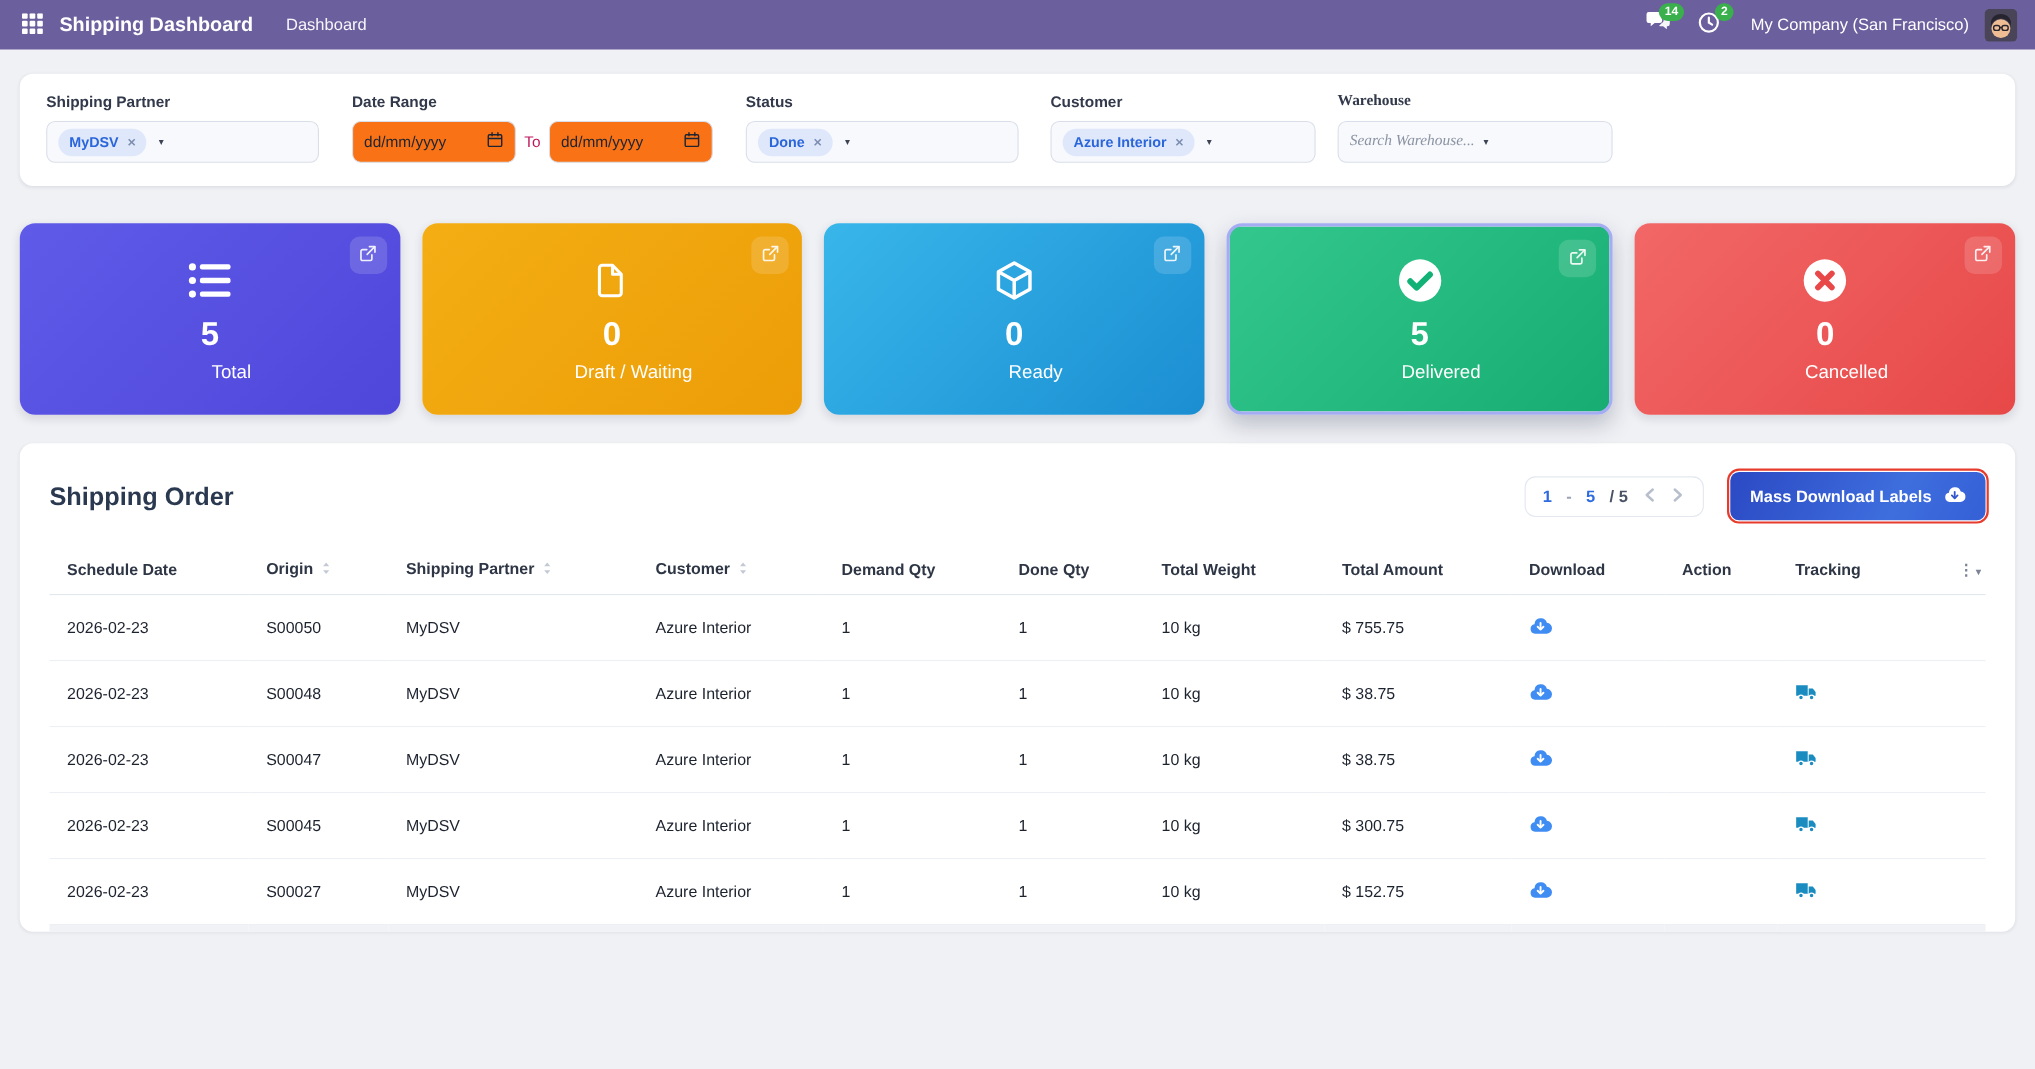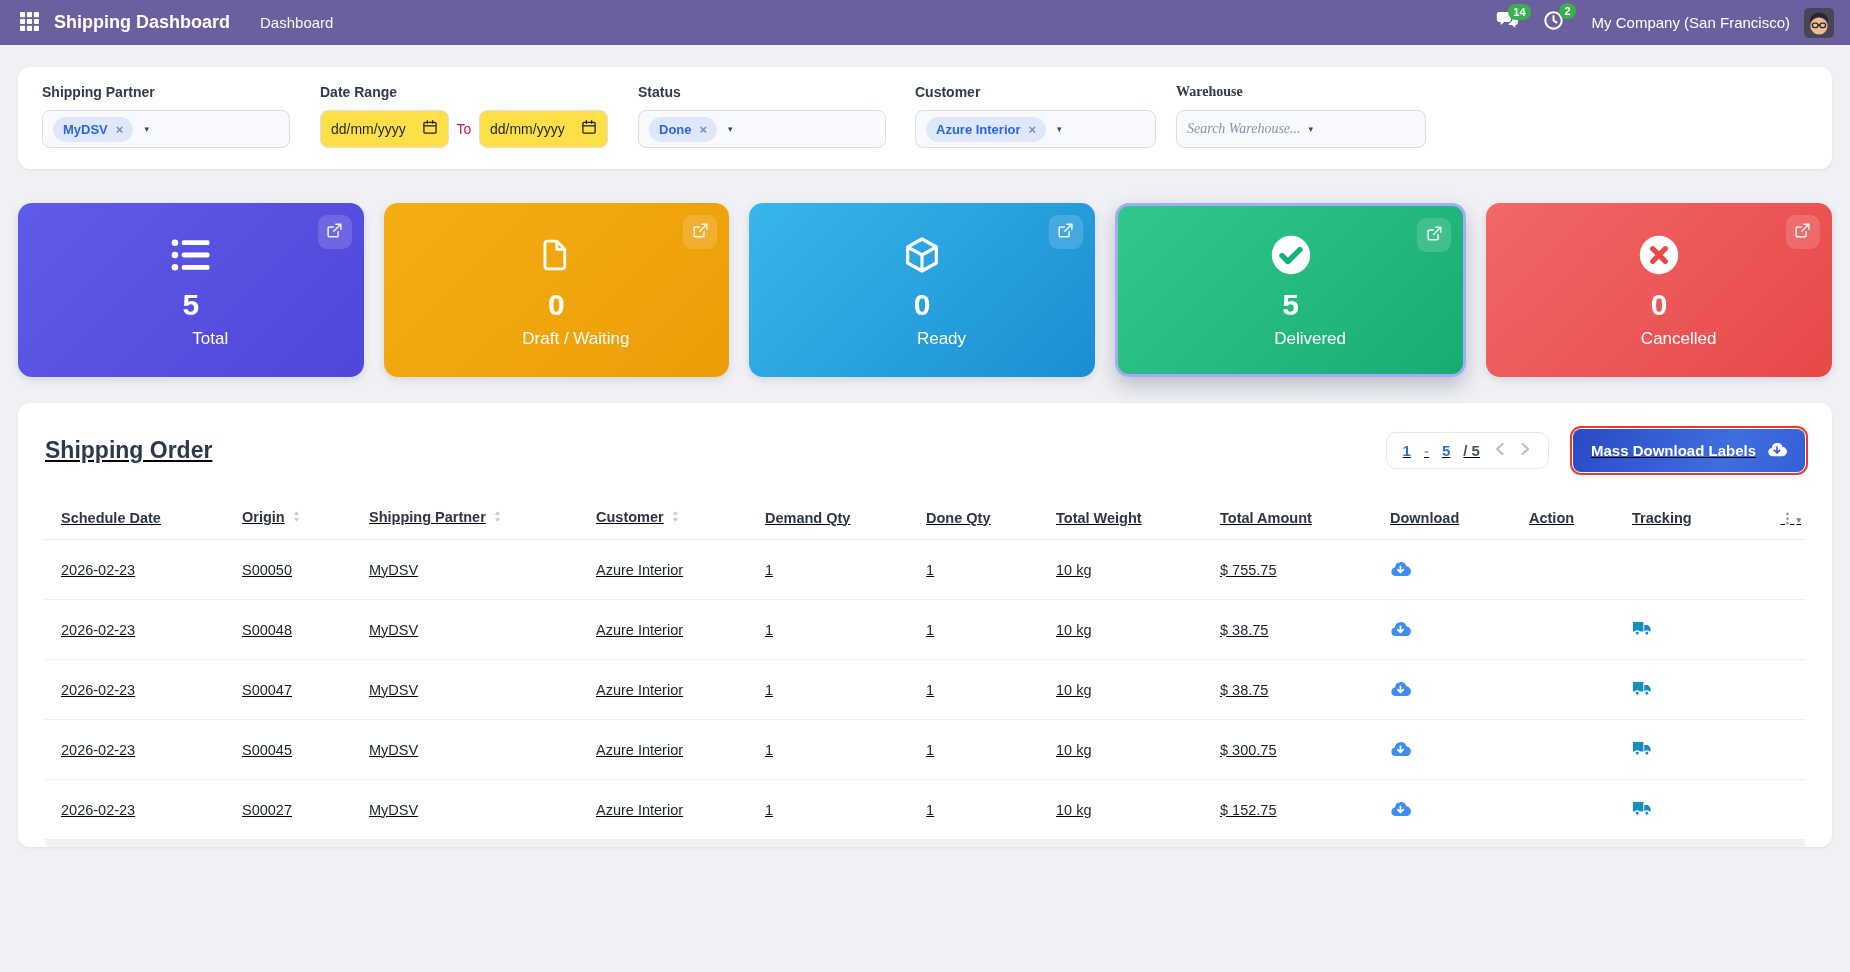--- a/index.html
+++ b/index.html
@@ -38,21 +38,21 @@
   }
   .fblock { display:flex; flex-direction:column; }
   .fblock .flabel { font-size:14px; font-weight:700; color:#32394a; margin-bottom:10px; }
   .control {
     height:38px; border:1px solid #d9dee8; border-radius:8px; background:#f8f9fc;
     display:flex; align-items:center; padding:0 10px; cursor:pointer;
   }
   .b-partner { margin-left:24px; } .b-partner .control { width:248px; }
   .b-dates   { margin-left:30px; }
   .dates-row { display:flex; align-items:center; }
-  .date-box  { width:129px; background:#fde047; justify-content:space-between; cursor:text;text-align:center; }
+  .date-box  { width:149px; background:#f97316; justify-content:space-between; cursor:text;text-align:center; }
   .date-text { font-size:14px; color:#1f2430; }
   .to-label  { width:30px; text-align:center; font-size:14px; color:#be185d; }
   .b-status   { margin-left:30px; } .b-status .control { width:248px; }
   .b-customer { margin-left:29px; } .b-customer .control { width:241px; }
   .b-warehouse{ margin-left:20px;font-family:Liberation Serif, serif; } .b-warehouse .control { width:250px; }
   .tag {
     background:#dfe8fb; color:#2a65da; font-size:13px; font-weight:700;
     border-radius:20px; padding:5px 10px; display:inline-flex; align-items:center; gap:8px;
   }
   .tag-x { color:#7c8db0; font-weight:700; font-size:13px; cursor:pointer; line-height:1; }
@@ -78,21 +78,20 @@
     position:absolute; top:12px; right:12px; width:34px; height:34px;
     border:none; border-radius:9px; background:rgba(255,255,255,.15);
     display:flex; align-items:center; justify-content:center; cursor:pointer;
   }
 
   
   .orders-panel {
     margin:26px 18px 0; background:#fff; border-radius:12px;
     padding:26px 27px 0; height:444px; overflow:hidden;
     box-shadow:0 1px 3px rgba(25,30,45,.07);
-    text-decoration:underline;
   }
   .orders-head { display:flex; justify-content:space-between; align-items:center; }
   .orders-title { margin:0; font-size:23px; font-weight:800; color:#2b3950; }
   .head-right { display:flex; align-items:center; gap:24px; }
   .pager {
     display:flex; align-items:center; gap:13px;
     border:1px solid #e3e7ef; border-radius:10px; padding:9px 16px;
     font-size:15px; font-weight:700; background:#fff;
   }
   .pg-num { color:#2f6be0; } .pg-dash { color:#9aa3b5; } .pg-total { color:#4a5265; font-weight:600; }

